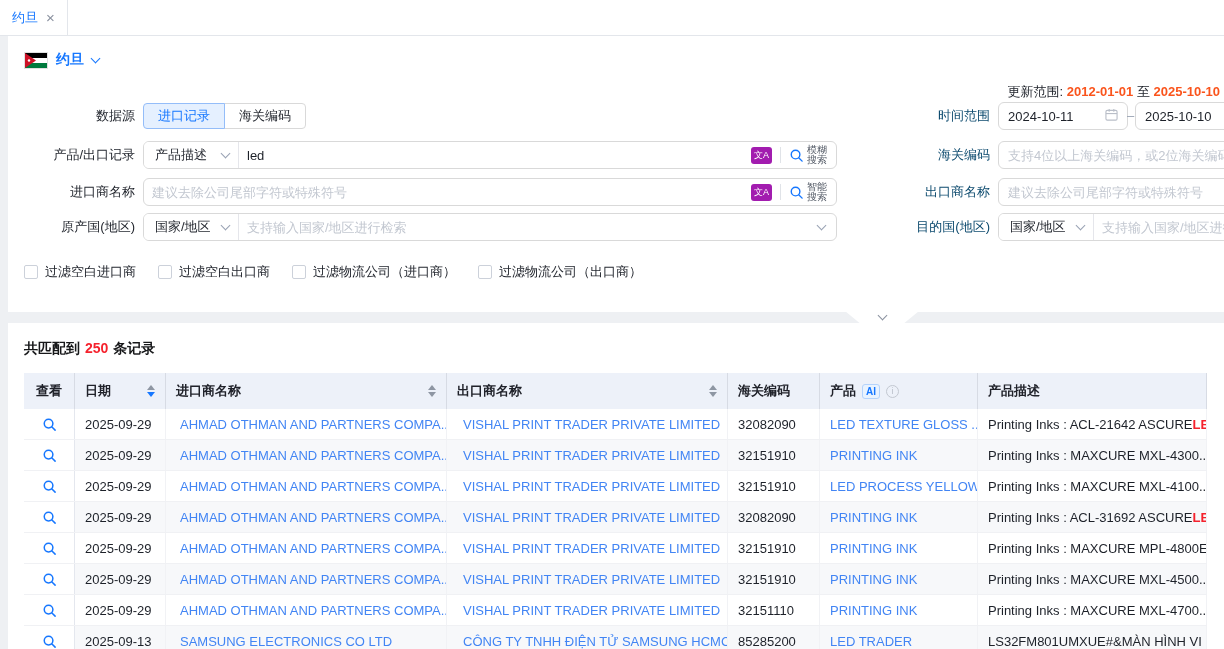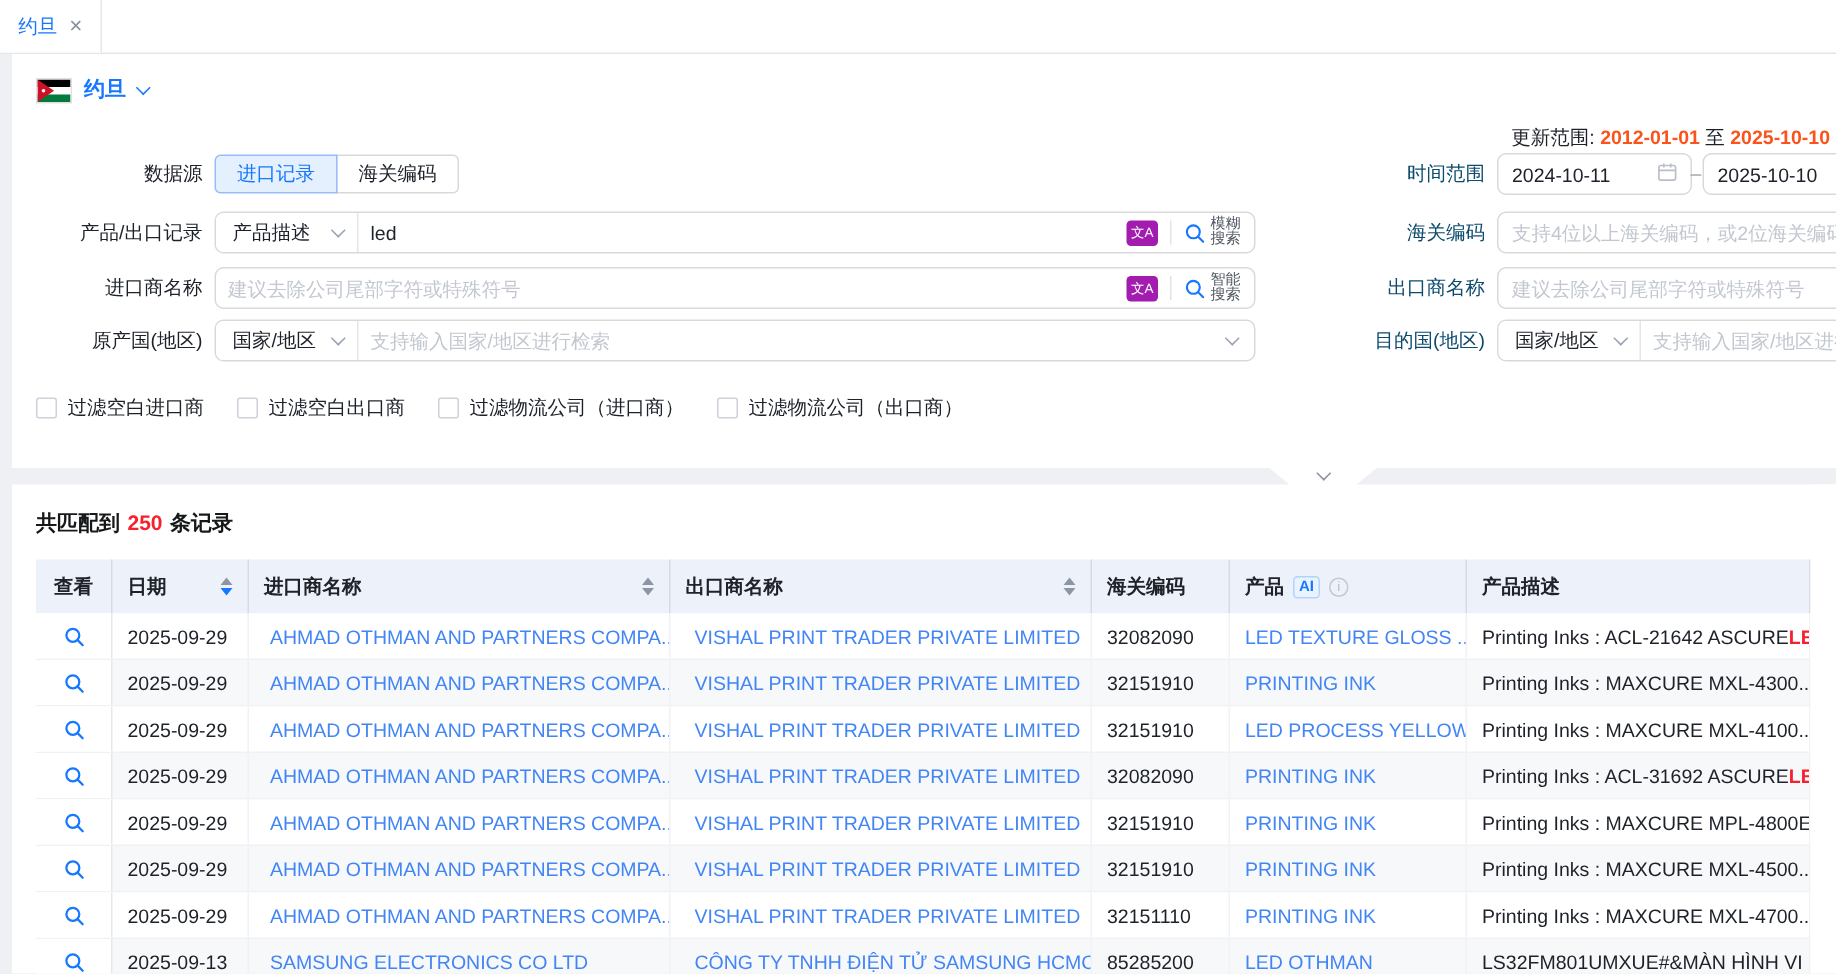--- a/index.html
+++ b/index.html
@@ -469,21 +469,21 @@
           </div>
           <div class="td c1">2025-09-13</div>
           <div class="td c2">
             <span class="link">SAMSUNG ELECTRONICS CO LTD</span>
           </div>
           <div class="td c3">
             <span class="link">CÔNG TY TNHH ĐIỆN TỬ SAMSUNG HCMC...</span>
           </div>
           <div class="td c4">85285200</div>
           <div class="td c5">
-            <span class="link">LED OTHMAN</span>
+            <span class="link">LED TRADER</span>
           </div>
           <div class="td c6">
             <span>LS32FM801UMXUE#&amp;MÀN HÌNH VI ...</span>
           </div>
         </div>
       </div>
   </div>
   <div class="gutter"></div>
 </div>
 

